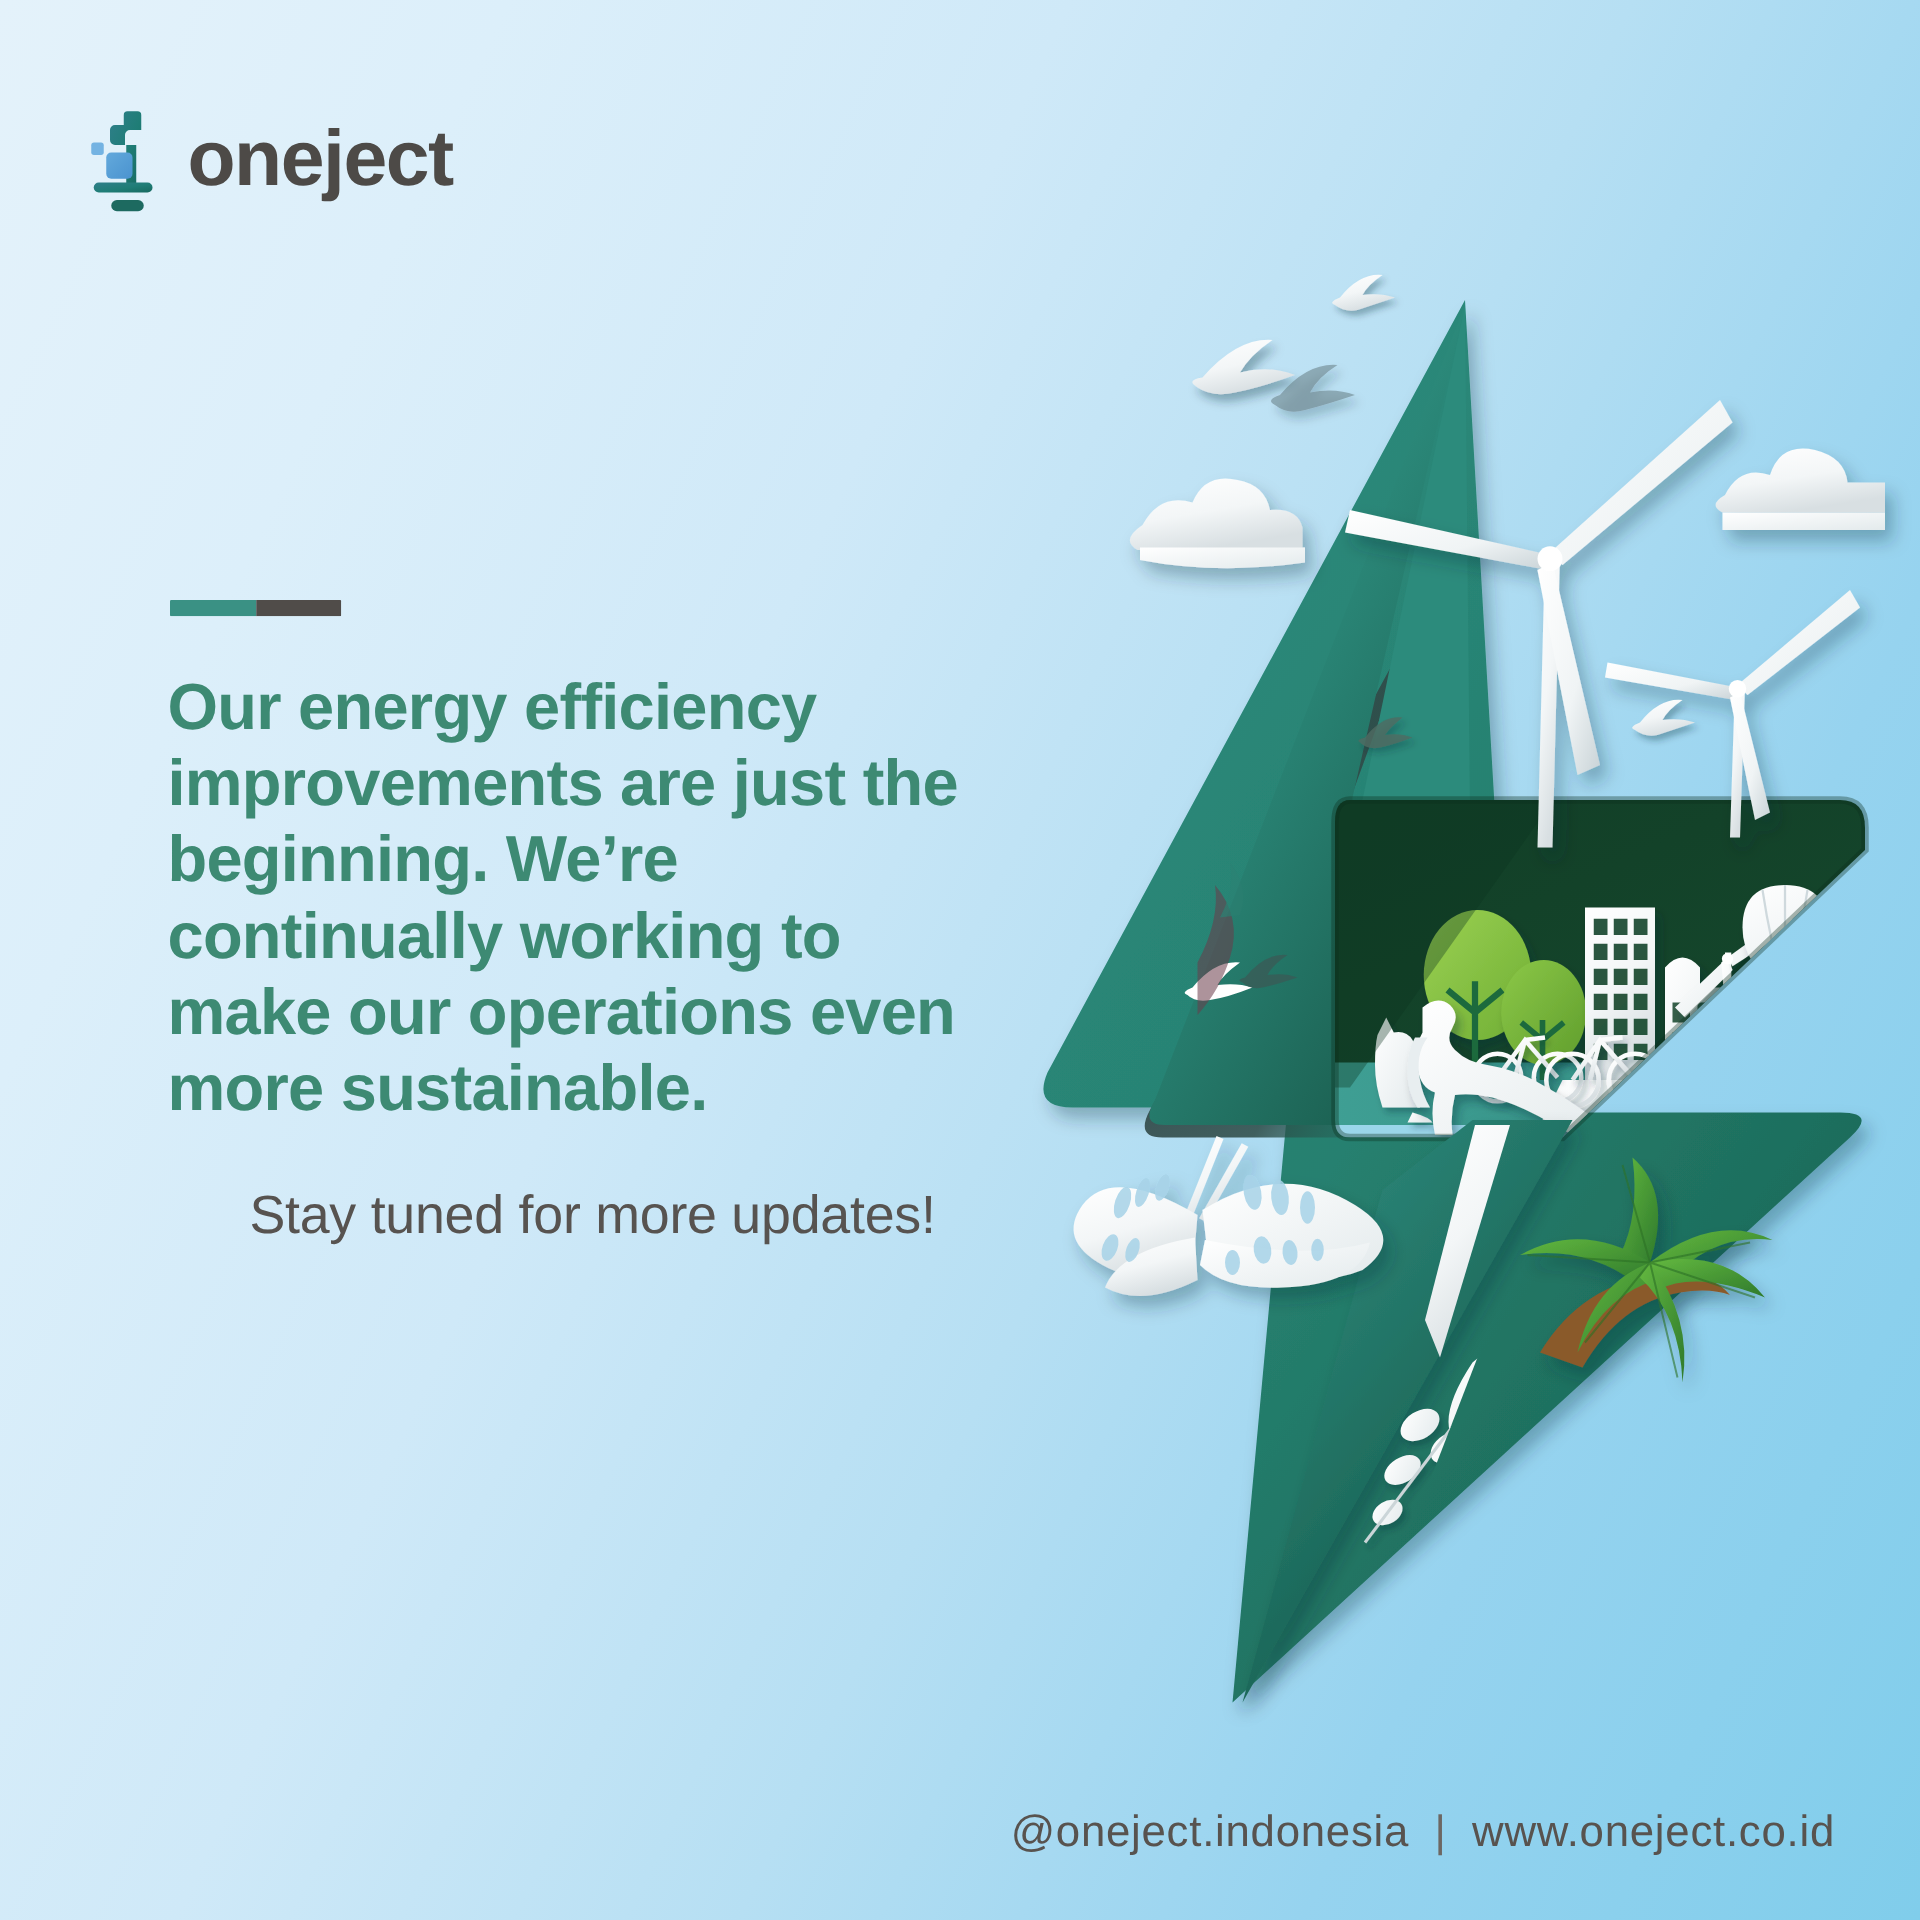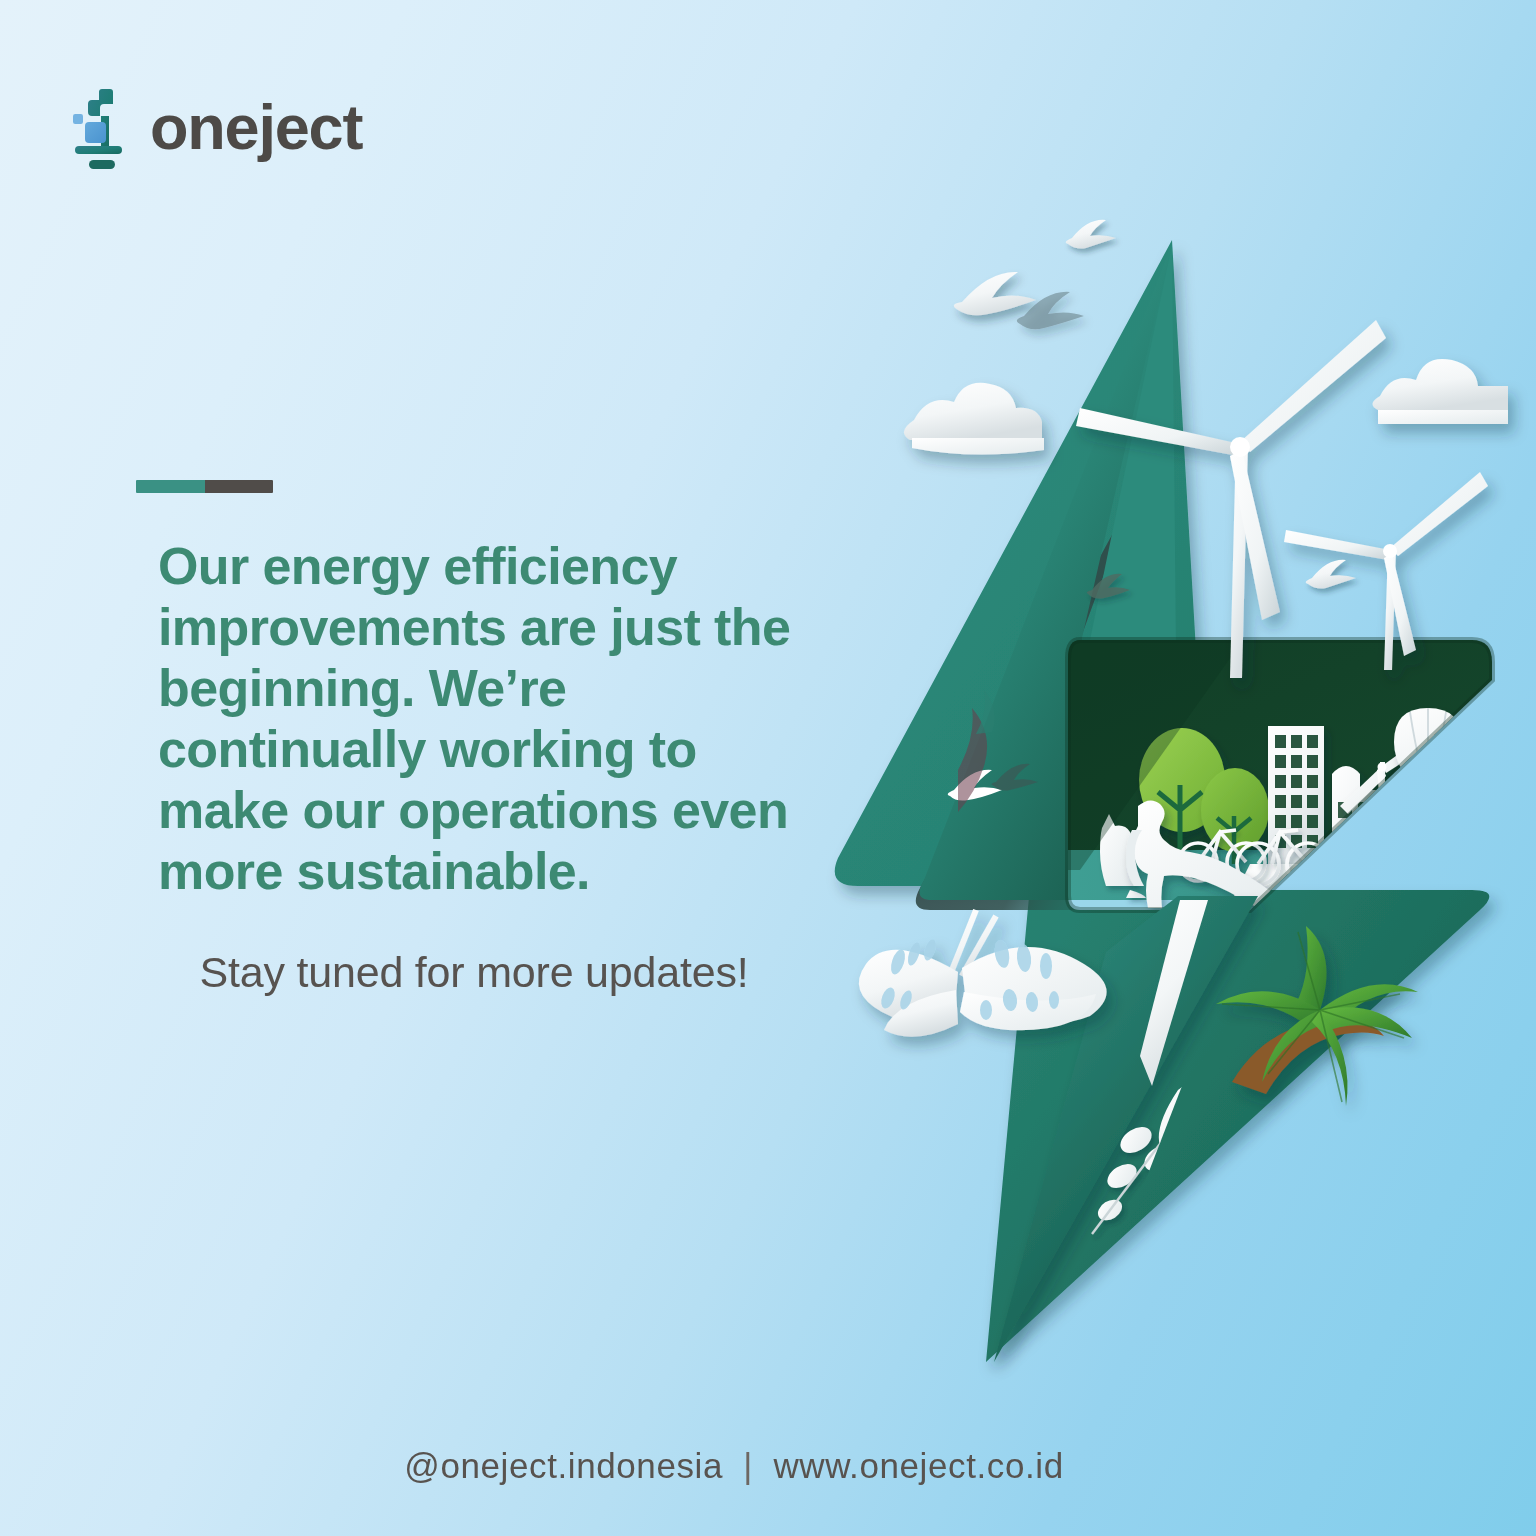--- a/index.html
+++ b/index.html
@@ -62,41 +62,40 @@
     position: absolute;
     left: 134px;
     top: 536px;
     width: 640px;
     font-size: 52px;
     font-weight: 700;
     line-height: 1.175;
     letter-spacing: -0.6px;
     color: #3d8a73;
     white-space: pre-line;
-    margin-left: 24px;
   }
   #subline {
     position: absolute;
     left: 134px;
     top: 948px;
     width: 680px;
     font-size: 43px;
     font-weight: 400;
     letter-spacing: -0.2px;
     color: #575350;
     text-align: center;
   }
 
   
   #footer {
     position: absolute;
     left: 0;
     top: 1446px;
     width: 1468px;
-    text-align: center;
+    text-align: right;
     font-size: 35px;
     letter-spacing: 0.6px;
     color: #58534f;
   }
   #footer .sep { padding: 0 10px; color: #6d6763; }
 
   
   #art {
     position: absolute;
     left: 780px;

